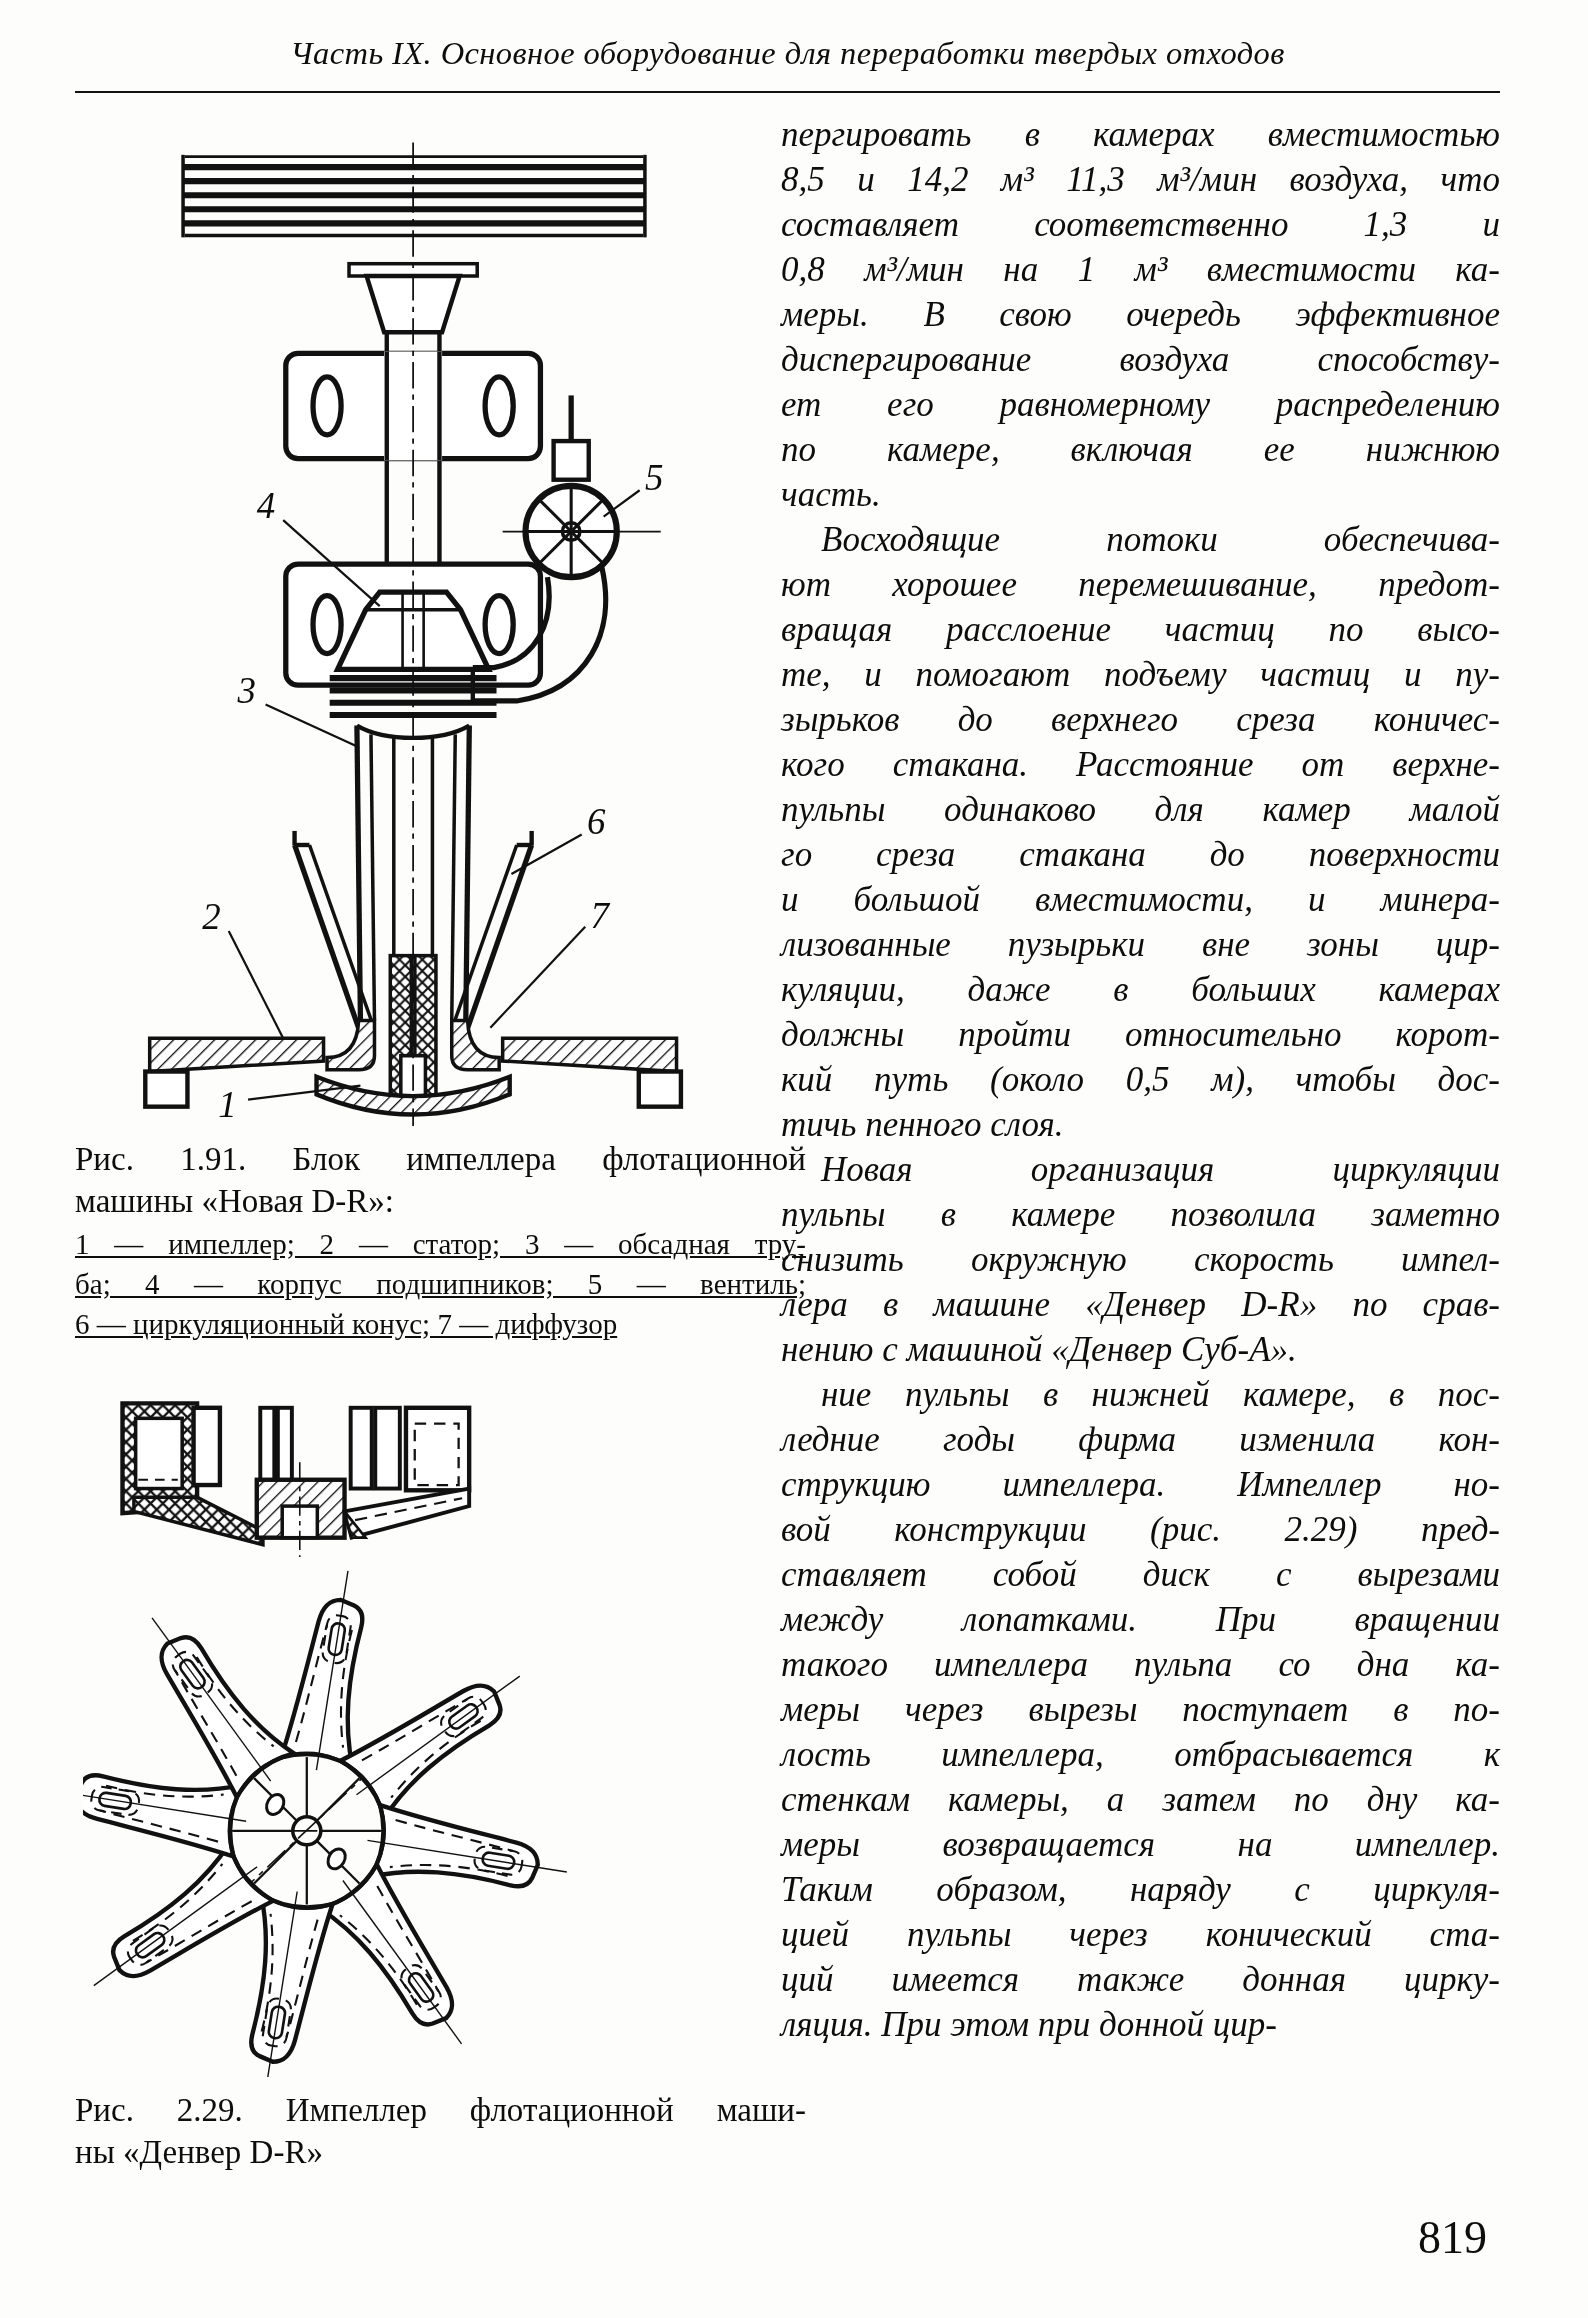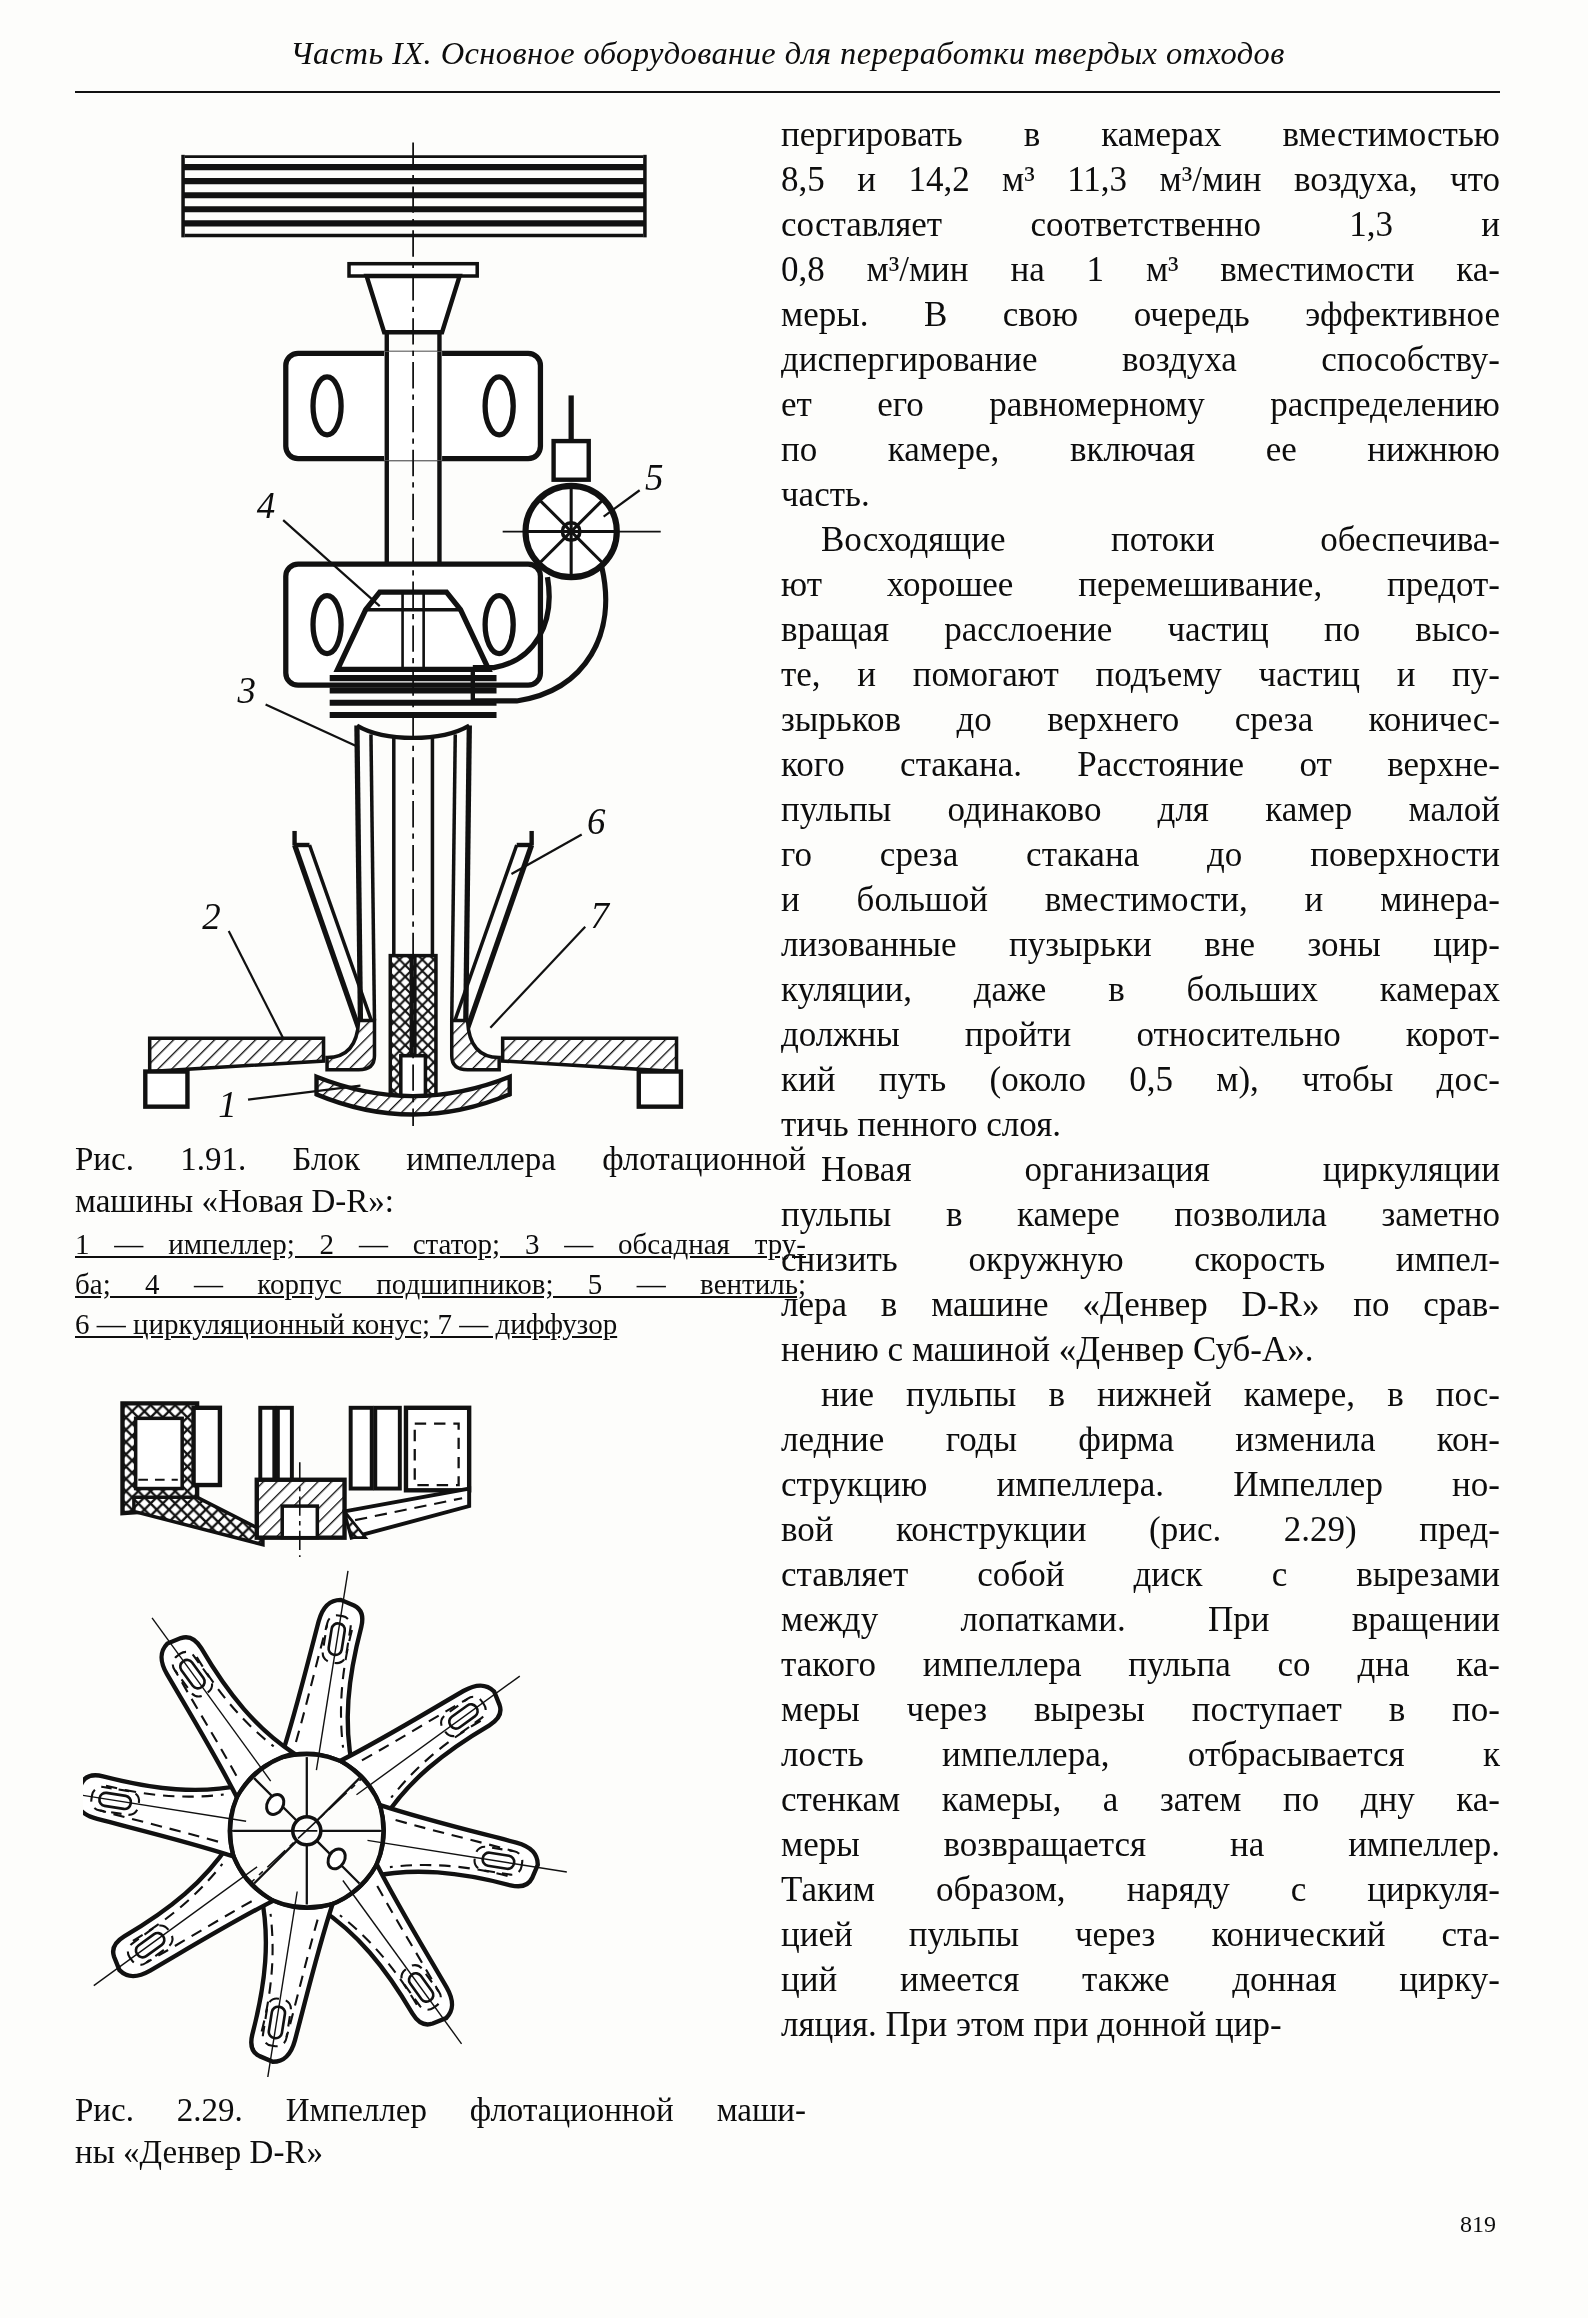--- a/index.html
+++ b/index.html
@@ -3,27 +3,27 @@
 <meta charset="utf-8">
 <style>
   html,body{margin:0;padding:0;}
   body{width:1589px;height:2319px;background:#fdfdfb;position:relative;
        font-family:"Liberation Serif", serif;color:#0d0d0d;overflow:hidden;}
   .hdr{position:absolute;left:75px;top:35px;width:1425px;text-align:center;
        font-style:italic;font-size:32.5px;letter-spacing:0.4px;padding-bottom:19px;
        border-bottom:2.6px solid #111;}
   .col-right{position:absolute;left:781px;top:112px;width:719px;
        font-size:35px;line-height:45px;}
-  .para{margin:0;}
+  .para{margin:0;font-style:italic;}
   .jline{text-align:justify;text-align-last:justify;white-space:normal;}
   .jline.last{text-align-last:left;}
   .para.indent .jline:first-child{text-indent:40px;}
   .cap{position:absolute;left:75px;width:731px;font-size:33px;line-height:42px;}
   .cap .legend{font-size:29px;line-height:40px;margin-top:1.8px;text-decoration:underline;}
-  .pagenum{position:absolute;right:93px;top:2211px;font-size:24px;}
+  .pagenum{position:absolute;right:102px;top:2211px;font-size:46px;}
   .figwrap{position:absolute;}
   svg text{font-family:"Liberation Serif", serif;font-style:italic;font-size:42px;fill:#0d0d0d;}
   svg{display:block;}
 </style>
 </head>
 <body>
 
 <div class="hdr">Часть IX. Основное оборудование для переработки твердых отходов</div>
 
 <div class="figwrap" style="left:97px;top:132px;">

